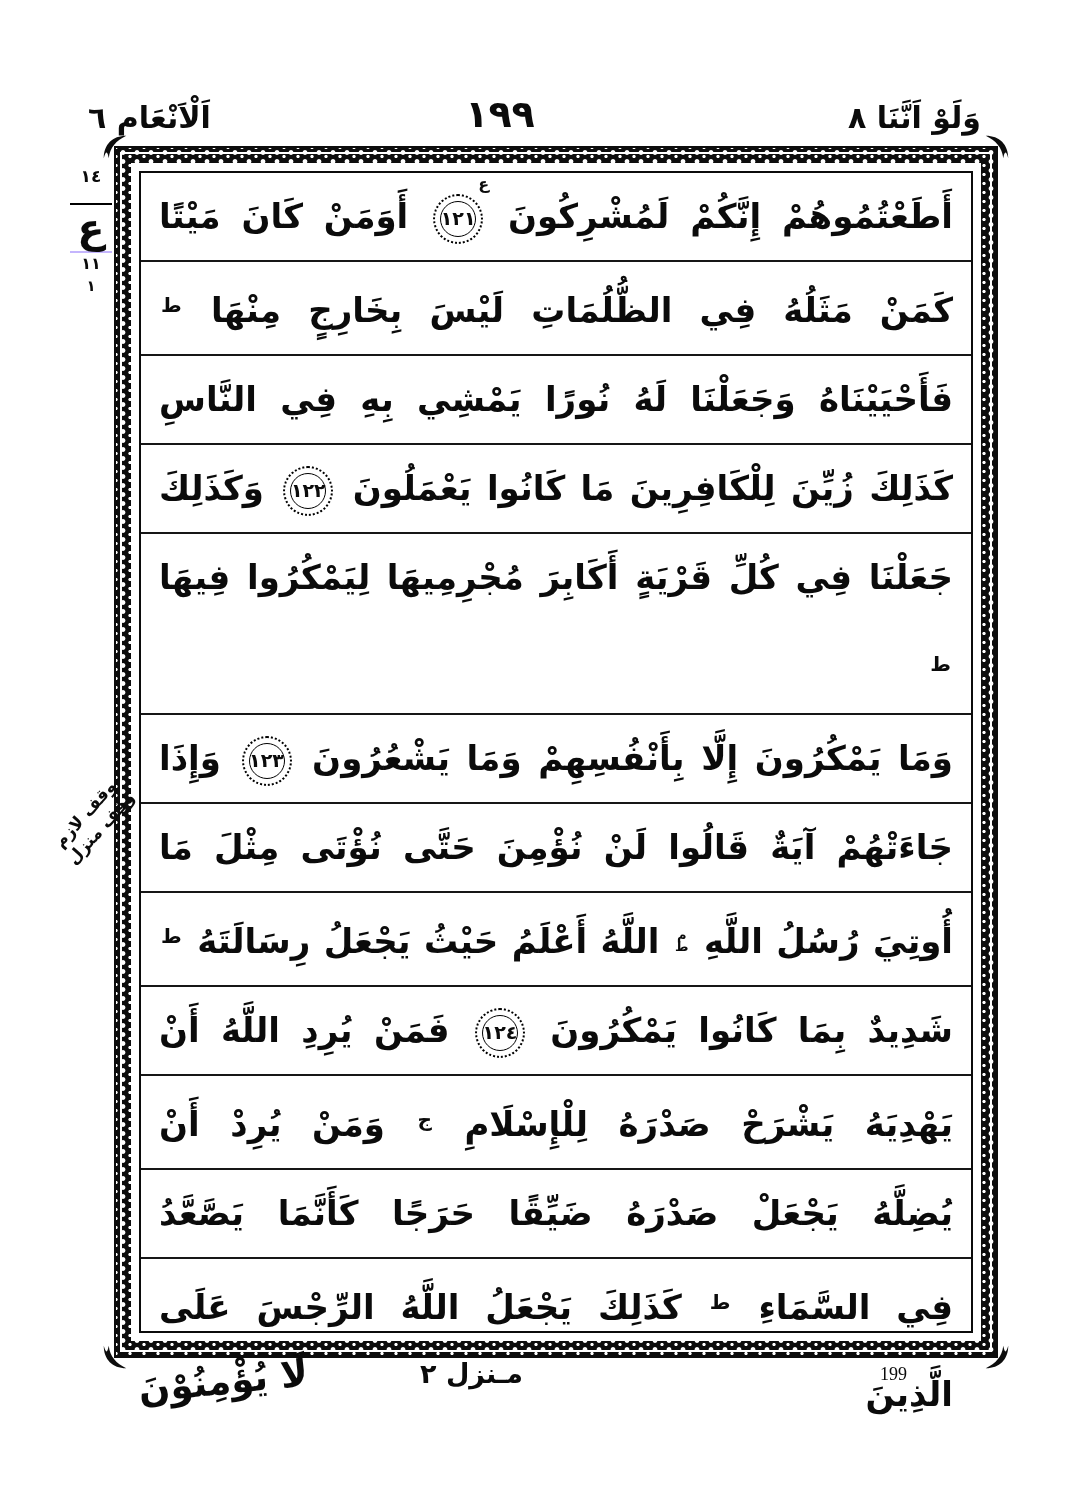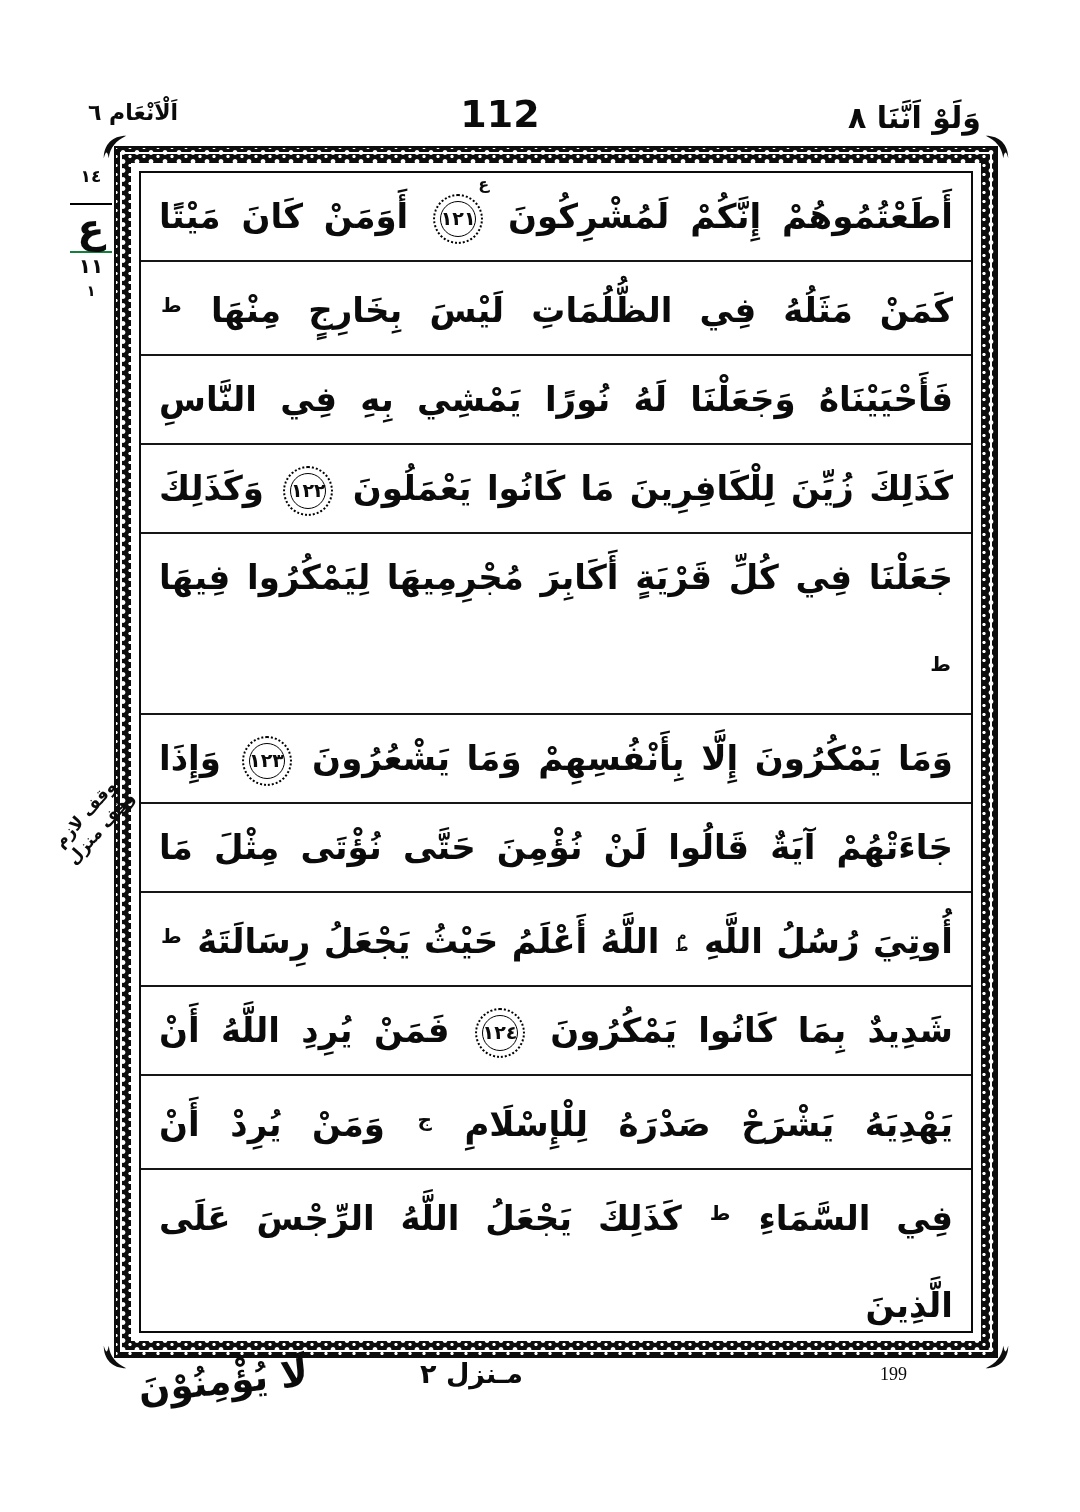--- a/index.html
+++ b/index.html
@@ -3,21 +3,21 @@
 <meta charset="utf-8">
 <style>
   html,body{margin:0;padding:0;background:#e8e8e4;}
   .sheet{
     position:relative;width:1080px;height:1512px;margin:0 auto;
     background:#ffffff;color:#0b0b0b;
     font-family:"DejaVu Sans",sans-serif;overflow:hidden;
   }
   
   .hdr{position:absolute;font-weight:bold;white-space:nowrap;direction:rtl;}
-  .hdr-left{left:88px;top:100px;font-size:22px;}
+  .hdr-left{left:88px;top:100px;font-size:30px;}
   .hdr-center{left:430px;top:92px;width:140px;text-align:center;font-size:38px;}
   .hdr-right{left:848px;top:100px;font-size:30px;}
   
   .frame{position:absolute;left:114px;top:146px;width:884px;height:1212px;background:#0d0d0d;}
   .frame::before{ 
     content:"";position:absolute;inset:2px;
     background-image:
       radial-gradient(circle 2.1px,#fff 92%,rgba(255,255,255,0) 2.8px),
       radial-gradient(circle 1.4px,#fff 90%,rgba(255,255,255,0) 2px);
     background-size:14px 9px,14px 9px;
@@ -67,21 +67,21 @@
   .leaf-tr{right:-14px;top:-14px;transform:scaleX(-1);}
   .leaf-bl{left:-14px;bottom:-14px;transform:scaleY(-1);}
   .leaf-br{right:-14px;bottom:-14px;transform:scale(-1,-1);}
   
   .ruku-stack{
     position:absolute;left:70px;top:166px;width:42px;text-align:center;
     font-weight:bold;direction:rtl;z-index:5;
   }
   .ruku-stack .n-top{font-size:17px;display:block;border-bottom:2px solid #000;padding-bottom:17px;}
   .ruku-stack .ain{font-size:40px;display:block;line-height:46px;}
-  .ruku-stack .n-mid{font-size:20px;display:block;border-top:2px solid #15803d;padding-top:1px;}
+  .ruku-stack .n-mid{font-size:16px;display:block;border-top:2px solid #c4b5fd;padding-top:1px;}
   .ruku-stack .n-bot{font-size:15px;display:block;margin-top:4px;}
   .margin-waqf{
     position:absolute;left:28px;top:800px;width:130px;text-align:center;
     transform:rotate(-48deg);font-size:17px;font-weight:bold;line-height:21px;
     direction:rtl;white-space:nowrap;z-index:5;
   }
   
   .catchword{
     position:absolute;left:138px;top:1360px;font-size:37px;font-weight:bold;
     direction:rtl;transform:rotate(-6deg);white-space:nowrap;
@@ -94,21 +94,21 @@
     position:absolute;left:880px;top:1364px;font-size:18px;
     font-family:Liberation Serif, serif;
   }
 </style>
 </head>
 <body>
 
 <div class="sheet">
 
   <div class="hdr hdr-left">اَلْاَنْعَام ٦</div>
-  <div class="hdr hdr-center">112</div>
+  <div class="hdr hdr-center">١٩٩</div>
   <div class="hdr hdr-right">وَلَوْ اَنَّنَا ٨</div>
 
   <div class="ruku-stack">
     <span class="n-top">١٤</span>
     <span class="ain">ع</span>
     <span class="n-mid">١١</span>
     <span class="n-bot">١</span>
   </div>
 
   <div class="margin-waqf">
@@ -156,20 +156,21 @@
             </span> <span class="txt">وَإِذَا</span> </div>
           <div class="line"><span class="txt">جَاءَتْهُمْ آيَةٌ قَالُوا لَنْ نُؤْمِنَ حَتَّى نُؤْتَى مِثْلَ مَا</span> </div>
           <div class="line"><span class="txt">أُوتِيَ رُسُلُ اللَّهِ</span> <span class="waqf-stack">
               <span>م</span>
               <span>ط</span>
             </span> <span class="txt">اللَّهُ أَعْلَمُ حَيْثُ يَجْعَلُ رِسَالَتَهُ</span> <span class="waqf">ط</span> </div>
           <div class="line"><span class="txt">شَدِيدٌ بِمَا كَانُوا يَمْكُرُونَ</span> <span class="ayah">
               <span class="inner">١٢٤</span>
             </span> <span class="txt">فَمَنْ يُرِدِ اللَّهُ أَنْ</span> </div>
           <div class="line"><span class="txt">يَهْدِيَهُ يَشْرَحْ صَدْرَهُ لِلْإِسْلَامِ</span> <span class="waqf">ج</span> <span class="txt">وَمَنْ يُرِدْ أَنْ</span> </div>
+          <div class="line"><span class="txt">يُضِلَّهُ يَجْعَلْ صَدْرَهُ ضَيِّقًا حَرَجًا كَأَنَّمَا يَصَّعَّدُ</span> </div>
           <div class="line"><span class="txt">فِي السَّمَاءِ</span> <span class="waqf">ط</span> <span class="txt">كَذَلِكَ يَجْعَلُ اللَّهُ الرِّجْسَ عَلَى الَّذِينَ</span> </div>
         </div>
     </div>
   </div>
 
   <div class="catchword">لَا يُؤْمِنُوْنَ</div>
   <div class="manzil">مـنزل ٢</div>
   <div class="pagenum-latin">199</div>
 
 </div>

